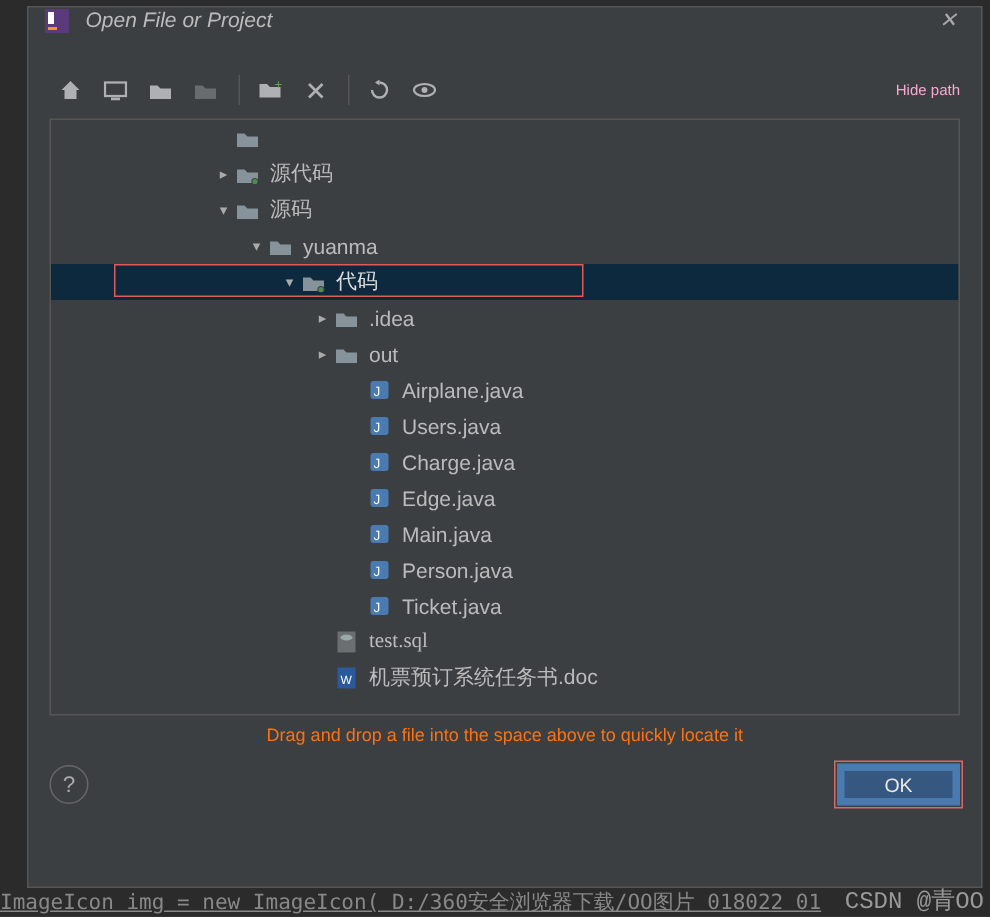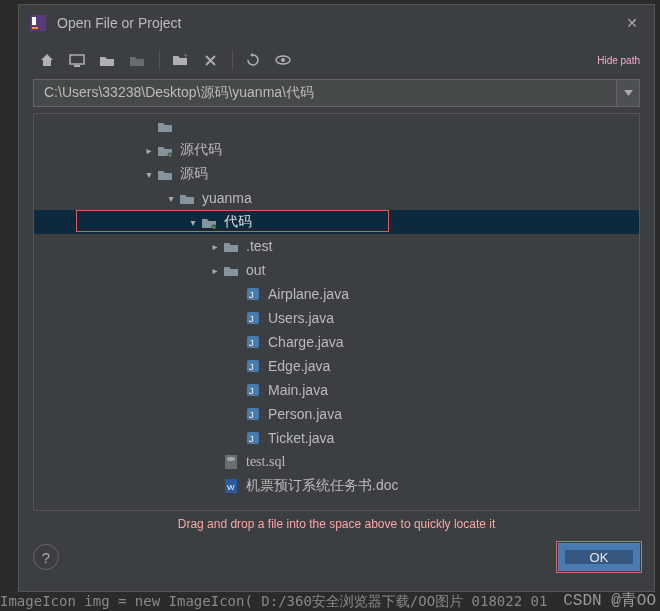--- a/index.html
+++ b/index.html
@@ -15,22 +15,23 @@
   .dialog {
     position: absolute;
     left: 18px; top: 4px;
     width: 637px; height: 588px;
     background: #3c3f41;
     border: 1px solid #555;
     display: flex; flex-direction: column;
   }
   .titlebar {
     height: 36px;
-    display: flex; align-items: center;
+    display: flex; 
     padding: 0 8px 0 10px;
+    font-style: italic;
   }
   .app-icon {
     width: 18px; height: 18px;
     margin-right: 10px;
     display: flex; align-items: center; justify-content: center;
   }
   .title-text { color: #bbb; font-size: 14px; flex: 1; }
   .close-x { width: 28px; text-align: center; color: #aaa; font-size: 14px; cursor: pointer; }
   .toolbar {
     height: 38px;
@@ -98,57 +99,57 @@
   }
   .row .label { color: #bbb; }
   .row.selected .label { color: #ddd; }
   .highlight-box {
     position: absolute;
     border: 1px solid #e05a5a;
     pointer-events: none;
   }
   .hint {
     text-align: center;
-    color: #fca5a5;
+    color: #f97316;
     font-size: 12px;
     padding: 6px 0 2px 0;
   }
   .buttons {
     display: flex; align-items: center;
     padding: 10px 14px 14px 14px;
   }
   .help {
     width: 26px; height: 26px;
     border: 1px solid #666; border-radius: 50%;
     display: flex; align-items: center; justify-content: center;
     color: #aaa; font-size: 15px;
   }
   .btn {
     min-width: 82px; height: 28px;
-    border: 7px solid #84cc16;
+    border: 5px solid #84cc16;
     background: #4c5052;
     color: #ccc;
     display: flex; align-items: center; justify-content: center;
     margin-left: 10px; font-size: 13px;
     cursor: pointer;
   }
   .btn.primary {
     background: #365880; border-color: #4a7bb0; color: #e8e8e8;
   }
   .btn.primary-outline {
     outline: 1px solid #d46a6a; outline-offset: 1px;
   }
   
   .tree::-webkit-scrollbar { width: 10px; }
   .tree::-webkit-scrollbar-track { background: #3c3f41; }
   .tree::-webkit-scrollbar-thumb { background: #565a5c; border-radius: 2px; }
   .bg-code {
     position: absolute; left: 0; bottom: 0;
     font-family: monospace; font-size: 14px;
-    color: #888; white-space: nowrap;
+    color: #888; white-space: nowrap; text-decoration: underline;
   }
   .watermark {
     position: absolute; right: 4px; bottom: 0;
     font-size: 16px; color: #999; font-family: Liberation Mono, monospace;
   }
 </style>
 </head>
 <body>
 
 <div class="bg-code">ImageIcon img = new ImageIcon( D:/360安全浏览器下载/OO图片 018022 01</div>
@@ -211,28 +212,20 @@
     <span class="tbtn">
         <svg width="16" height="14">
           <ellipse cx="8" cy="7" rx="7" ry="4" fill="none" stroke="#aeb0b2" stroke-width="1.4"></ellipse>
           <circle cx="8" cy="7" r="2" fill="#aeb0b2"></circle>
         </svg>
       </span>
     <span class="spacer"></span>
     <span class="link">Hide path</span>
   </div>
 
-  <div class="pathbar">
-    <input class="path-input" value="C:\Users\33238\Desktop\源码\yuanma\代码" style="">
-    <span class="path-dd">
-        <svg width="9" height="6">
-          <path d="M0 0 L9 0 L4.5 6 Z" fill="#aaa"></path>
-        </svg>
-      </span>
-  </div>
 
   <div class="tree-wrap">
     <div class="tree" id="tree">
         <div class="row" style="padding-left: 108px;">
           <span class="chev"></span>
           <span class="ficon">
             <svg width="16" height="13">
               <path d="M1 3 L6 3 L8 5 L15 5 L15 12 L1 12 Z" fill="#87939a"></path>
             </svg>
           </span>
@@ -278,21 +271,21 @@
           </span>
           <span class="label">代码</span>
         </div>
         <div class="row" style="padding-left: 174px;">
           <span class="chev">▸</span>
           <span class="ficon">
             <svg width="16" height="13">
               <path d="M1 3 L6 3 L8 5 L15 5 L15 12 L1 12 Z" fill="#87939a"></path>
             </svg>
           </span>
-          <span class="label">.test</span>
+          <span class="label">.idea</span>
         </div>
         <div class="row" style="padding-left: 174px;">
           <span class="chev">▸</span>
           <span class="ficon">
             <svg width="16" height="13">
               <path d="M1 3 L6 3 L8 5 L15 5 L15 12 L1 12 Z" fill="#87939a"></path>
             </svg>
           </span>
           <span class="label">out</span>
         </div>

